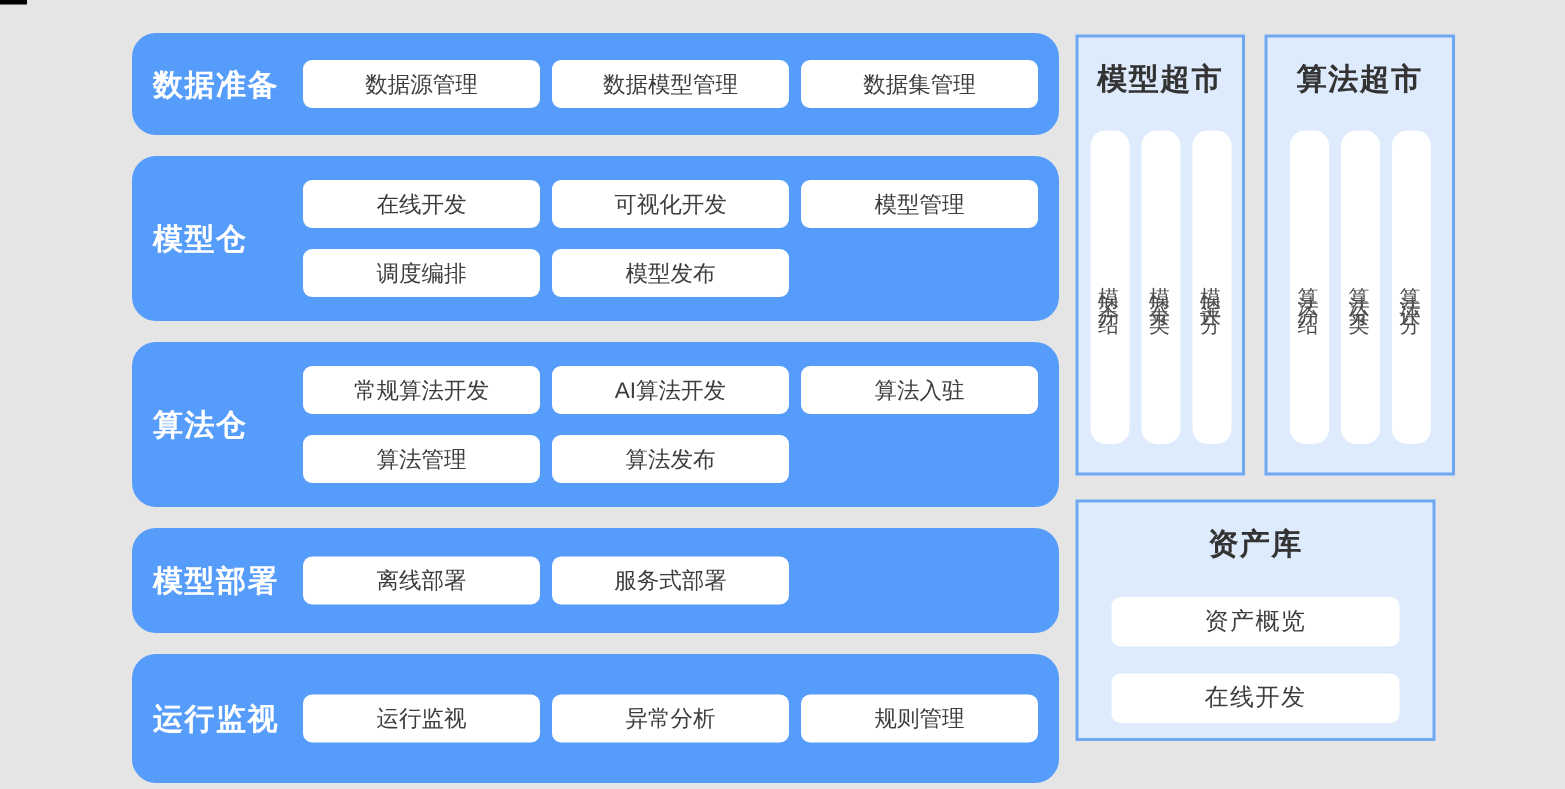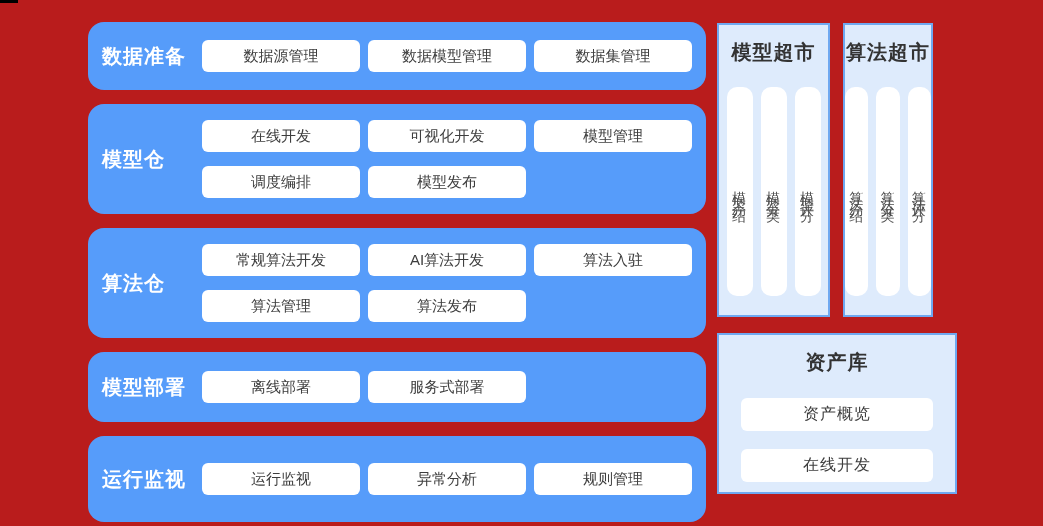--- a/index.html
+++ b/index.html
@@ -7,21 +7,21 @@
     --panel-bg:#DEEBFC;
     --panel-border:#6FA8F0;
     --chip-bg:#FFFFFF;
     --chip-text:#3D3D3D;
     --bar-label-text:#FFFFFF;
     --panel-title-text:#333333;
     --vertical-item-text:#4D4D4D;
   }
   html,body{margin:0;padding:0;background:#fff;}
   .canvas{
-    position:relative;width:1043px;height:526px;background:#b91c1c;overflow:hidden;
+    position:relative;width:1043px;height:526px;background:#e5e5e5;overflow:hidden;
     font-family:"Liberation Sans","DejaVu Sans",sans-serif;
   }
   .corner-mark{position:absolute;left:0;top:0;width:18px;height:3px;background:#000;}
 
   
   .left-stack{position:absolute;left:88px;top:22px;width:618px;display:flex;flex-direction:column;gap:14px;}
   .bar{
     background:var(--bar-blue);border-radius:16px;display:flex;align-items:center;
     box-sizing:border-box;padding:0 14px;
   }
@@ -37,21 +37,21 @@
     display:flex;align-items:center;justify-content:center;
     font-size:15px;color:var(--chip-text);
   }
 
   
   .panel{
     position:absolute;background:var(--panel-bg);
     border:2px solid var(--panel-border);border-radius:0;box-sizing:border-box;
   }
   .panel-model{left:717px;top:23px;width:113px;height:294px;}
-  .panel-algo{left:843px;top:23px;width:90px;height:294px;}
+  .panel-algo{left:843px;top:23px;width:127px;height:294px;}
   .panel-asset{left:717px;top:333px;width:240px;height:161px;}
   .panel-title{
     text-align:center;font-weight:bold;font-size:20px;letter-spacing:1px;
     color:var(--panel-title-text);margin-top:14px;
   }
   .v-cols{display:flex;justify-content:center;gap:8px;margin-top:21px;height:209px;}
   .v-col{
     width:26px;background:#fff;border-radius:10px;
     display:flex;align-items:center;justify-content:center;
   }

